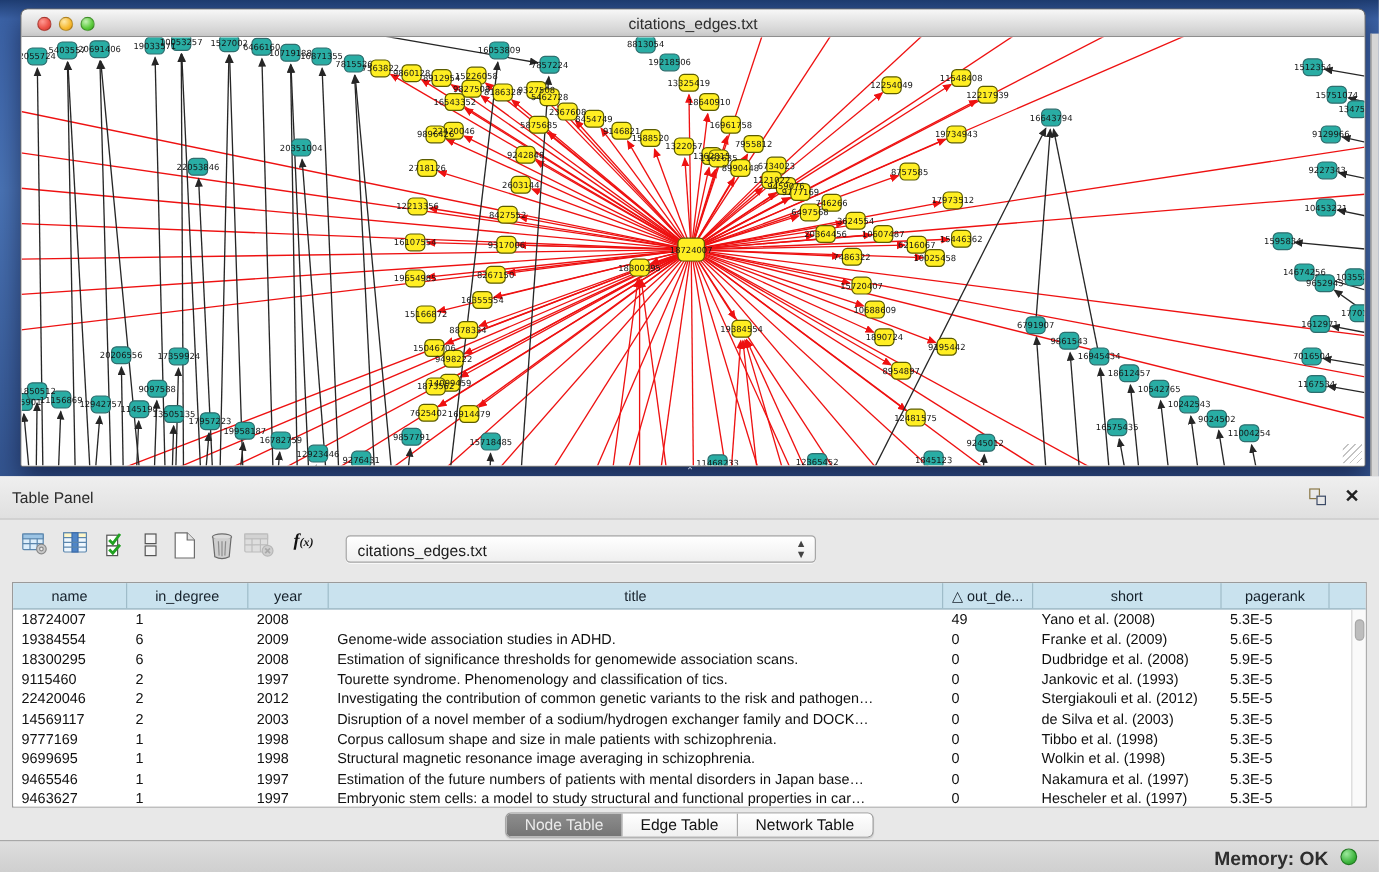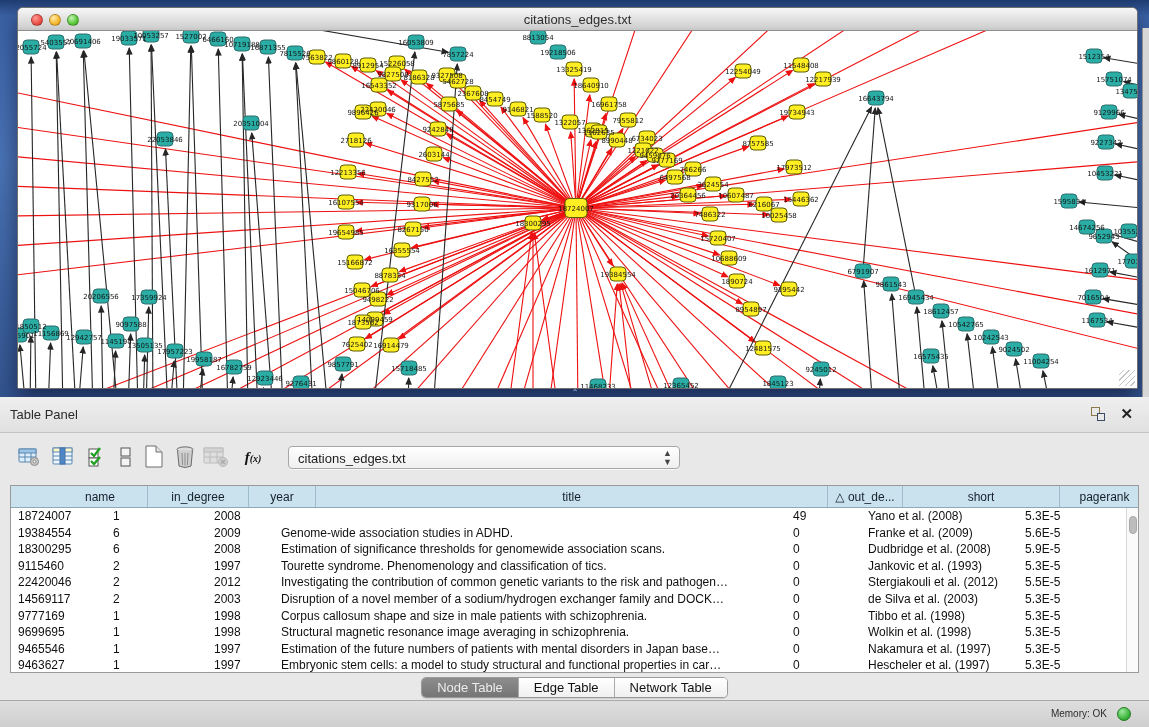--- a/index.html
+++ b/index.html
@@ -38,32 +38,32 @@
   .panel-header { position:absolute; left:0; top:0; width:100%; height:36px;
     background:linear-gradient(#efefef,#e0e0e0); border-bottom:1px solid #c4c4c4; }
   .panel-header .caption { position:absolute; left:10px; top:10px; font-size:13px; color:#2b2b2b; }
   .float-icon { position:absolute; right:44px; top:10px; width:14px; height:14px; }
   .float-icon .sq1 { position:absolute; left:0; top:0; width:9px; height:9px; border:1.5px solid #8a7848; }
   .float-icon .sq2 { position:absolute; right:0; bottom:0; width:8px; height:8px; border:1.5px solid #3c4a66; background:#e8e8e8; }
   .close-icon { position:absolute; right:16px; top:8px; font-size:15px; font-weight:bold; color:#222; line-height:18px; }
 
   .toolbar { position:absolute; left:0; top:40px; width:100%; height:42px; }
   .tbtn { position:absolute; top:6px; width:26px; height:28px; display:flex;
-    align-items:center; justify-content:center; }
+    justify-content:center; }
   .fx { font-size:15px; color:#111; font-style:italic; font-family:"Liberation Serif",serif; font-weight:bold; }
   .fx small { font-size:10px; font-style:italic; }
   .combo { position:absolute; left:288px; top:9px; width:392px; height:23px;
     border:1px solid #a6a6a6; border-radius:4px;
     background:linear-gradient(#ffffff,#efefef); box-shadow:0 1px 0 rgba(255,255,255,.7); }
   .combo .val { position:absolute; left:9px; top:4px; font-size:13px; color:#1c1c1c; }
   .combo .arrows { position:absolute; right:7px; top:2px; font-size:9px; color:#444; line-height:9px; }
 
   .tablewrap { position:absolute; left:10px; top:88px; width:1129px; height:188px;
     border:1px solid #9a9a9a; background:#fff; }
-  .thead { display:flex; height:22px; background:#c9e2ee; border-bottom:1px solid #8ea9b6;padding-left:42px; }
+  .thead { display:flex; height:22px; background:#c9e2ee; border-bottom:1px solid #8ea9b6; }
   .th { flex:0 0 auto; border-right:1px solid #9fbccা9; border-right:1px solid #9fbcc9; height:100%;
     font-size:12px; color:#15202a; display:flex; align-items:center; justify-content:center;
     overflow:hidden; white-space:nowrap; }
   .tbody { position:absolute; left:0; top:22px; right:12px; bottom:0; overflow:hidden; }
   .tr { display:flex; height:16.6px; background:#fff; }
   .td { flex:0 0 auto; font-size:12px; color:#101010; line-height:16.6px;
     padding-left:7px; overflow:hidden; white-space:nowrap; text-overflow:ellipsis; }
   .vscroll { position:absolute; right:0; top:22px; bottom:0; width:12px;
     background:#fafafa; border-left:1px solid #d8d8d8; }
   .vthumb { position:absolute; left:1.5px; top:8px; width:8px; height:18px;
@@ -72,21 +72,21 @@
   .tabsbar { position:absolute; left:0; top:280px; width:100%; height:26px; text-align:center; }
   .segment { display:inline-flex; border:1px solid #9b9b9b; border-radius:5px; overflow:hidden;
     background:#fff; height:21px; box-shadow:0 1px 1px rgba(0,0,0,.12); }
   .seg { padding:0 15px; font-size:13px; line-height:20px; color:#111;
     background:linear-gradient(#ffffff,#f0f0f0); border-right:1px solid #aaa; }
   .seg:last-child { border-right:none; }
   .seg.active { background:linear-gradient(#8d8d8d,#757575); color:#ececec; }
 
   .statusbar { position:absolute; left:0; top:303px; width:100%; height:27px;
     background:linear-gradient(#dedede,#cfcfcf); border-top:1px solid #a8a8a8; }
-  .mem { position:absolute; right:42px; top:7px; font-size:10px; color:#2e2e2e; }
+  .mem { position:absolute; right:42px; top:7px; font-size:16px; color:#2e2e2e;font-weight:bold; }
   .memdot { position:absolute; right:18px; top:6px; width:14px; height:14px; border-radius:50%;
     border:1px solid #1f7a1f; background:radial-gradient(circle at 35% 30%,#9ce99c,#39b239 65%,#2a8f2a); }
 
   
   .tbtn svg { display:block; }
 </style>
 </head>
 <body>
 
 <div class="desktop">

